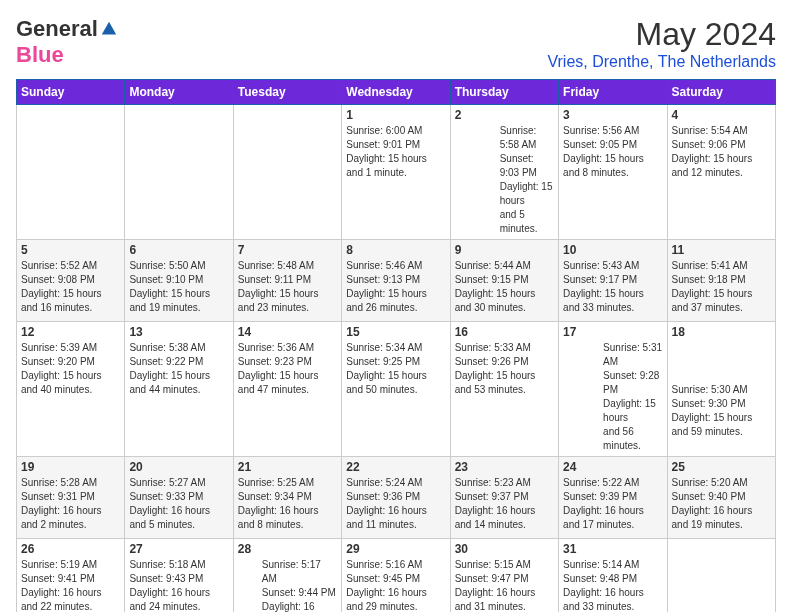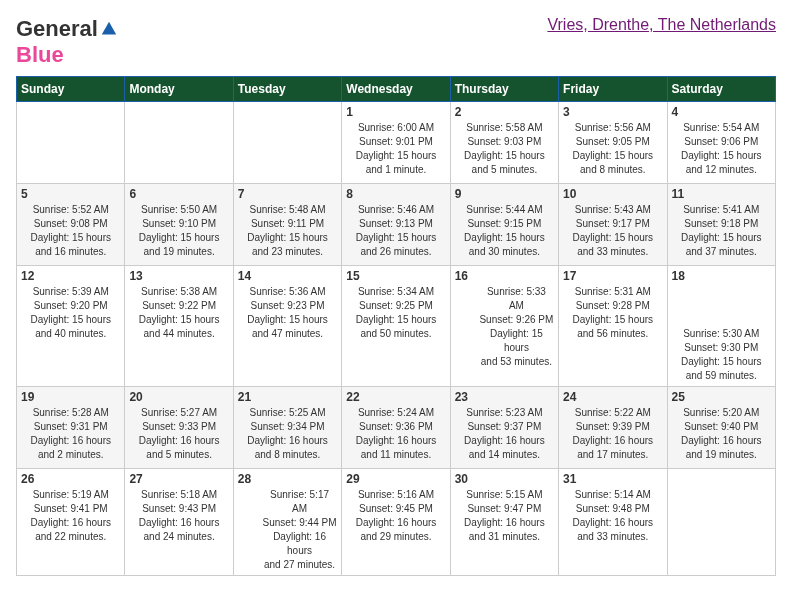--- a/index.html
+++ b/index.html
@@ -38,30 +38,29 @@
     .title-block {
       text-align: right;
     }
     .month-title {
       font-size: 32px;
       color: #333;
       font-weight: normal;
     }
     .location-title {
       font-size: 16px;
-      color: #701a75;
-      text-decoration: underline;
+      color: #1d4ed8;
     }
     .calendar-table {
       width: 100%;
       border-collapse: collapse;
       font-size: 11px;
     }
     .calendar-table th {
-      background-color: #14532d;
+      background-color: #6d28d9;
       color: #fff;
       padding: 5px 4px;
       text-align: left;
       font-size: 12px;
       border: 1px solid #1a5faa;
     }
     .calendar-table td {
       border: 1px solid #ccc;
       vertical-align: top;
       padding: 3px 4px;
@@ -76,21 +75,20 @@
     .day-number {
       font-weight: bold;
       font-size: 12px;
       display: block;
       margin-bottom: 2px;
     }
     .day-detail {
       font-size: 10px;
       line-height: 1.4;
       color: #333;
-      text-align: center;
     }
     .empty-cell {
       background: #fff !important;
     }
   </style>
 </head>
 <body>
 
 <div class="header">
   <div class="logo">
@@ -98,20 +96,21 @@
       <span class="logo-general">General</span>
       <svg class="logo-icon" viewBox="0 0 20 20">
         <polygon points="10,2 18,16 2,16" fill="#1a5faa"></polygon>
       </svg>
     </div>
     <div style="font-size:22px; font-weight:bold;">
       <span class="logo-blue">Blue</span>
     </div>
   </div>
   <div class="title-block">
+    <div class="month-title">May 2024</div>
     <div class="location-title">Vries, Drenthe, The Netherlands</div>
   </div>
 </div>
 
 <table class="calendar-table">
   <thead>
     <tr>
     <th>Sunday</th>
         <th>Monday</th>
         <th>Tuesday</th>
@@ -128,21 +127,21 @@
         <td class="empty-cell"></td>
         <td>
           <span class="day-number">1</span>
           <div class="day-detail" style="white-space: pre-line;">Sunrise: 6:00 AM
 Sunset: 9:01 PM
 Daylight: 15 hours
 and 1 minute.</div>
         </td>
         <td>
           <span class="day-number">2</span>
-          <div class="day-detail" style="white-space: pre-line;">Sunrise: 5:58 AM
+          <div class="day-detail" style="white-space: pre-line; margin-left: 45px;">Sunrise: 5:58 AM
 Sunset: 9:03 PM
 Daylight: 15 hours
 and 5 minutes.</div>
         </td>
         <td>
           <span class="day-number">3</span>
           <div class="day-detail" style="white-space: pre-line;">Sunrise: 5:56 AM
 Sunset: 9:05 PM
 Daylight: 15 hours
 and 8 minutes.</div>
@@ -230,28 +229,28 @@
         </td>
         <td>
           <span class="day-number">15</span>
           <div class="day-detail" style="white-space: pre-line;">Sunrise: 5:34 AM
 Sunset: 9:25 PM
 Daylight: 15 hours
 and 50 minutes.</div>
         </td>
         <td>
           <span class="day-number">16</span>
-          <div class="day-detail" style="white-space: pre-line; margin-left: 24px;">Sunrise: 5:33 AM
+          <div class="day-detail" style="white-space: pre-line;">Sunrise: 5:33 AM
 Sunset: 9:26 PM
 Daylight: 15 hours
 and 53 minutes.</div>
         </td>
         <td>
           <span class="day-number">17</span>
-          <div class="day-detail" style="white-space: pre-line;">Sunrise: 5:31 AM
+          <div class="day-detail" style="white-space: pre-line; margin-left: 40px;">Sunrise: 5:31 AM
 Sunset: 9:28 PM
 Daylight: 15 hours
 and 56 minutes.</div>
         </td>
         <td>
           <span class="day-number">18</span>
           <div class="day-detail" style="white-space: pre-line; margin-top: 44px;">Sunrise: 5:30 AM
 Sunset: 9:30 PM
 Daylight: 15 hours
 and 59 minutes.</div>

